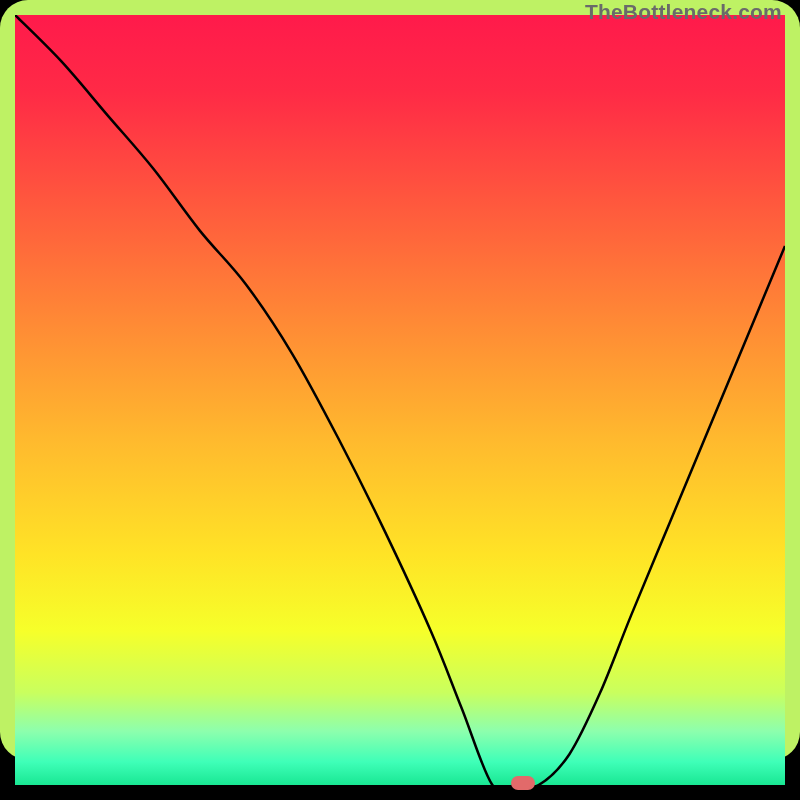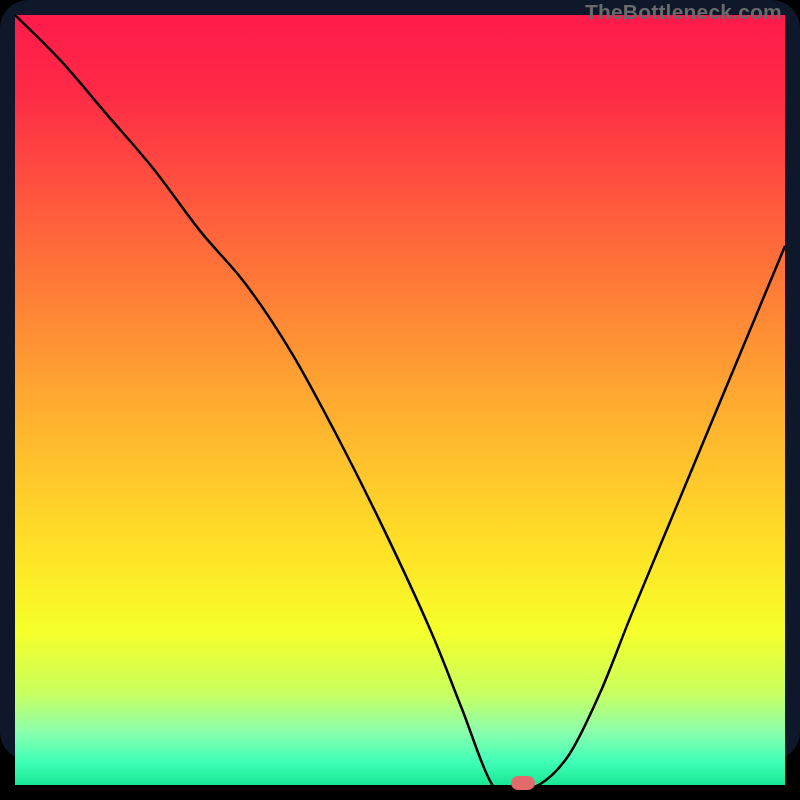--- a/index.html
+++ b/index.html
@@ -7,21 +7,21 @@
     padding: 0;
     width: 800px;
     height: 800px;
     background: #000000;
     overflow: hidden;
   }
   .frame {
     position: absolute;
     width: 800px;
     height: 760px;
-    background: #0f172a;
+    background: #bef264;
     border-radius: 28px;
   }
   .plot {
     position: absolute;
     left: 15px;
     top: 15px;
     width: 770px;
     height: 770px;
   }
   .watermark {

